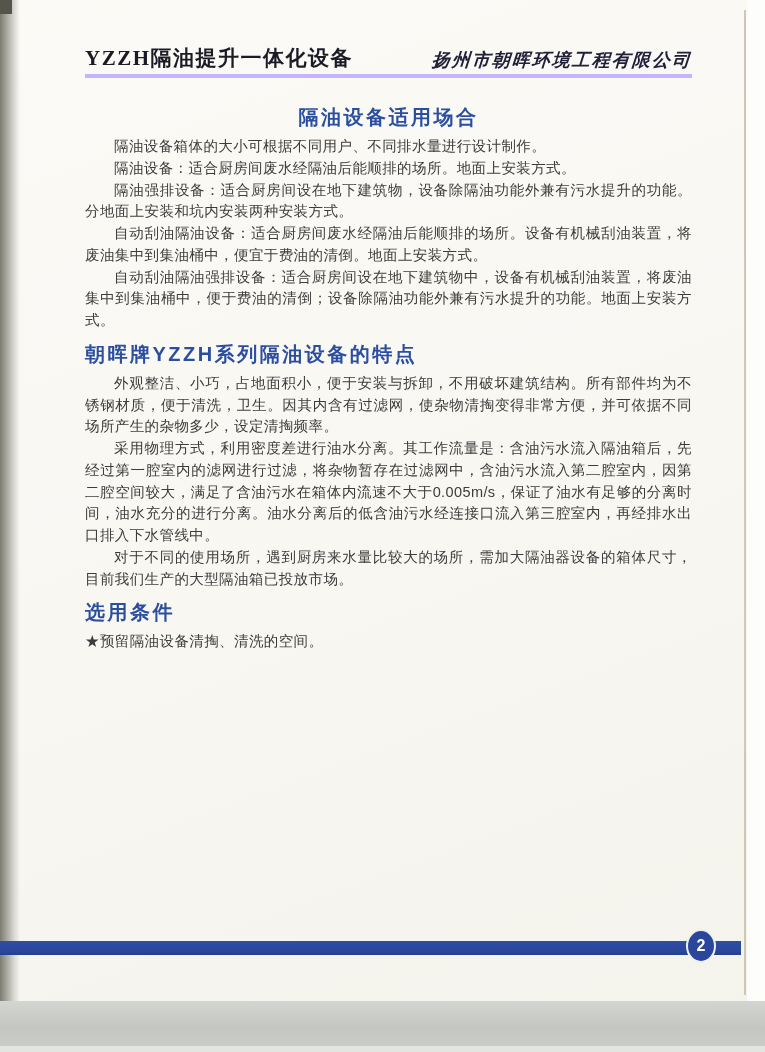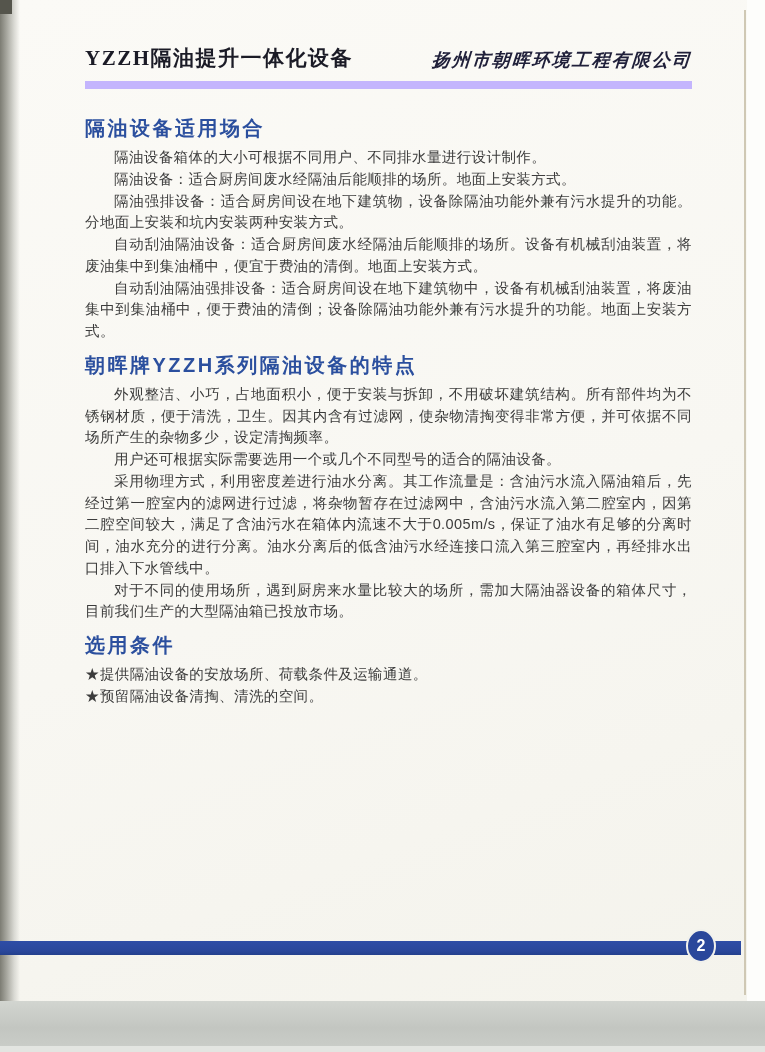--- a/index.html
+++ b/index.html
@@ -38,41 +38,41 @@
   }
   .edge-bottom-light{
     position:absolute;left:0;top:1046px;width:765px;height:6px;background:#e3e5e1;
   }
   
   .content{
     position:absolute;left:85px;top:44px;width:607px;color:var(--body-text);
   }
   .doc-header{
     display:flex;justify-content:space-between;align-items:flex-end;
-    border-bottom:8px solid #c4b5fd;
-    padding-bottom:9px;
+    border-bottom:4px solid #c4b5fd;
+    padding-bottom:2px;
   }
   .doc-title{
     font-family:"Liberation Serif", serif;
     font-size:21px;font-weight:bold;letter-spacing:1.5px;
     color:var(--header-text);
   }
   .company-name{
     font-family:"DejaVu Serif", serif;
     font-size:18px;font-weight:bold;font-style:italic;
     letter-spacing:2px;color:#20203a;
     transform:skewX(-4deg);
   }
   .sections{margin-top:26px;}
   .section-heading{
     font-size:20px;font-weight:bold;letter-spacing:2.5px;
     color:var(--heading-blue);
     margin:9px 0 5px 0;
   }
-  .section:first-child .section-heading{margin-top:12px;}
+  .section:first-child .section-heading{margin-top:12px;text-align:center;}
   .body-p{
     font-size:14.5px;line-height:1.5;letter-spacing:0.4px;
     text-align:justify;text-indent:2em;color:var(--body-text);
   }
   .bullet-p{
     font-size:14.5px;line-height:1.5;letter-spacing:0.4px;
     text-align:justify;text-indent:0;color:var(--body-text);
   }
   
   .footer-bar{
@@ -112,31 +112,29 @@
         <p class="body-p">隔油设备箱体的大小可根据不同用户、不同排水量进行设计制作。</p>
         <p class="body-p">隔油设备：适合厨房间废水经隔油后能顺排的场所。地面上安装方式。</p>
         <p class="body-p">隔油强排设备：适合厨房间设在地下建筑物，设备除隔油功能外兼有污水提升的功能。分地面上安装和坑内安装两种安装方式。</p>
         <p class="body-p">自动刮油隔油设备：适合厨房间废水经隔油后能顺排的场所。设备有机械刮油装置，将废油集中到集油桶中，便宜于费油的清倒。地面上安装方式。</p>
         <p class="body-p">自动刮油隔油强排设备：适合厨房间设在地下建筑物中，设备有机械刮油装置，将废油集中到集油桶中，便于费油的清倒；设备除隔油功能外兼有污水提升的功能。地面上安装方式。</p>
       </div>
 
       <div class="section">
         <div class="section-heading">朝晖牌YZZH系列隔油设备的特点</div>
         <p class="body-p">外观整洁、小巧，占地面积小，便于安装与拆卸，不用破坏建筑结构。所有部件均为不锈钢材质，便于清洗，卫生。因其内含有过滤网，使杂物清掏变得非常方便，并可依据不同场所产生的杂物多少，设定清掏频率。</p>
-        <p class="body-p">用户还可根据实际需要选用一个或几个不同型号的适合的隔油设备。</p>
       </div>
 
       <div class="section">
         <p class="body-p">采用物理方式，利用密度差进行油水分离。其工作流量是：含油污水流入隔油箱后，先经过第一腔室内的滤网进行过滤，将杂物暂存在过滤网中，含油污水流入第二腔室内，因第二腔空间较大，满足了含油污水在箱体内流速不大于0.005m/s，保证了油水有足够的分离时间，油水充分的进行分离。油水分离后的低含油污水经连接口流入第三腔室内，再经排水出口排入下水管线中。</p>
         <p class="body-p">对于不同的使用场所，遇到厨房来水量比较大的场所，需加大隔油器设备的箱体尺寸，目前我们生产的大型隔油箱已投放市场。</p>
       </div>
 
       <div class="section">
         <div class="section-heading">选用条件</div>
-        <p class="bullet-p">★提供隔油设备的安放场所、荷载条件及运输通道。</p>
         <p class="bullet-p">★预留隔油设备清掏、清洗的空间。</p>
       </div>
 
 
     </div>
   </div>
 
   <div class="footer-bar"></div>
   <div class="page-badge">2</div>
 </div>

